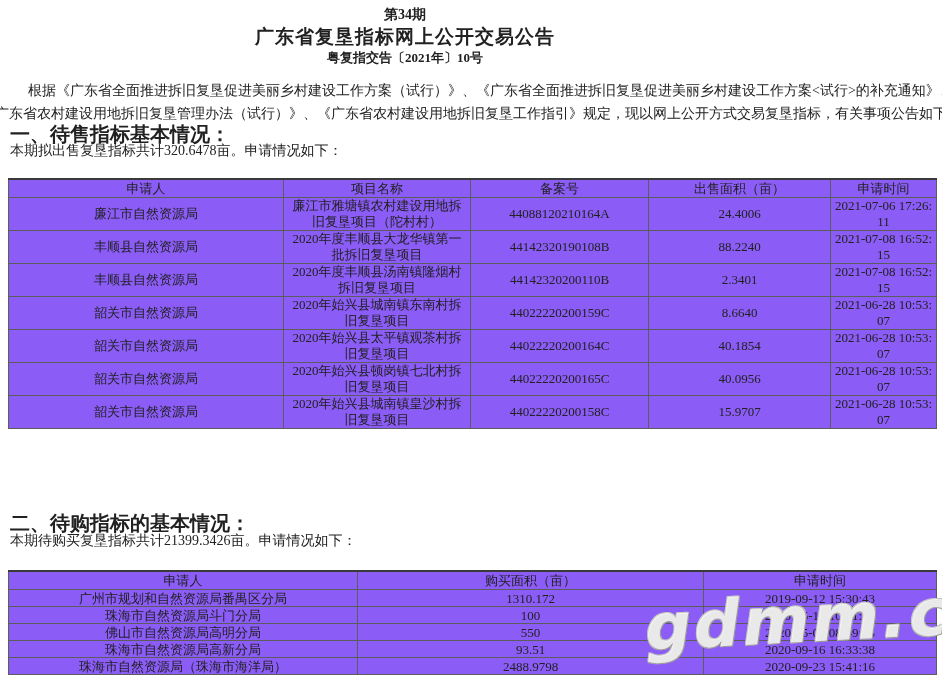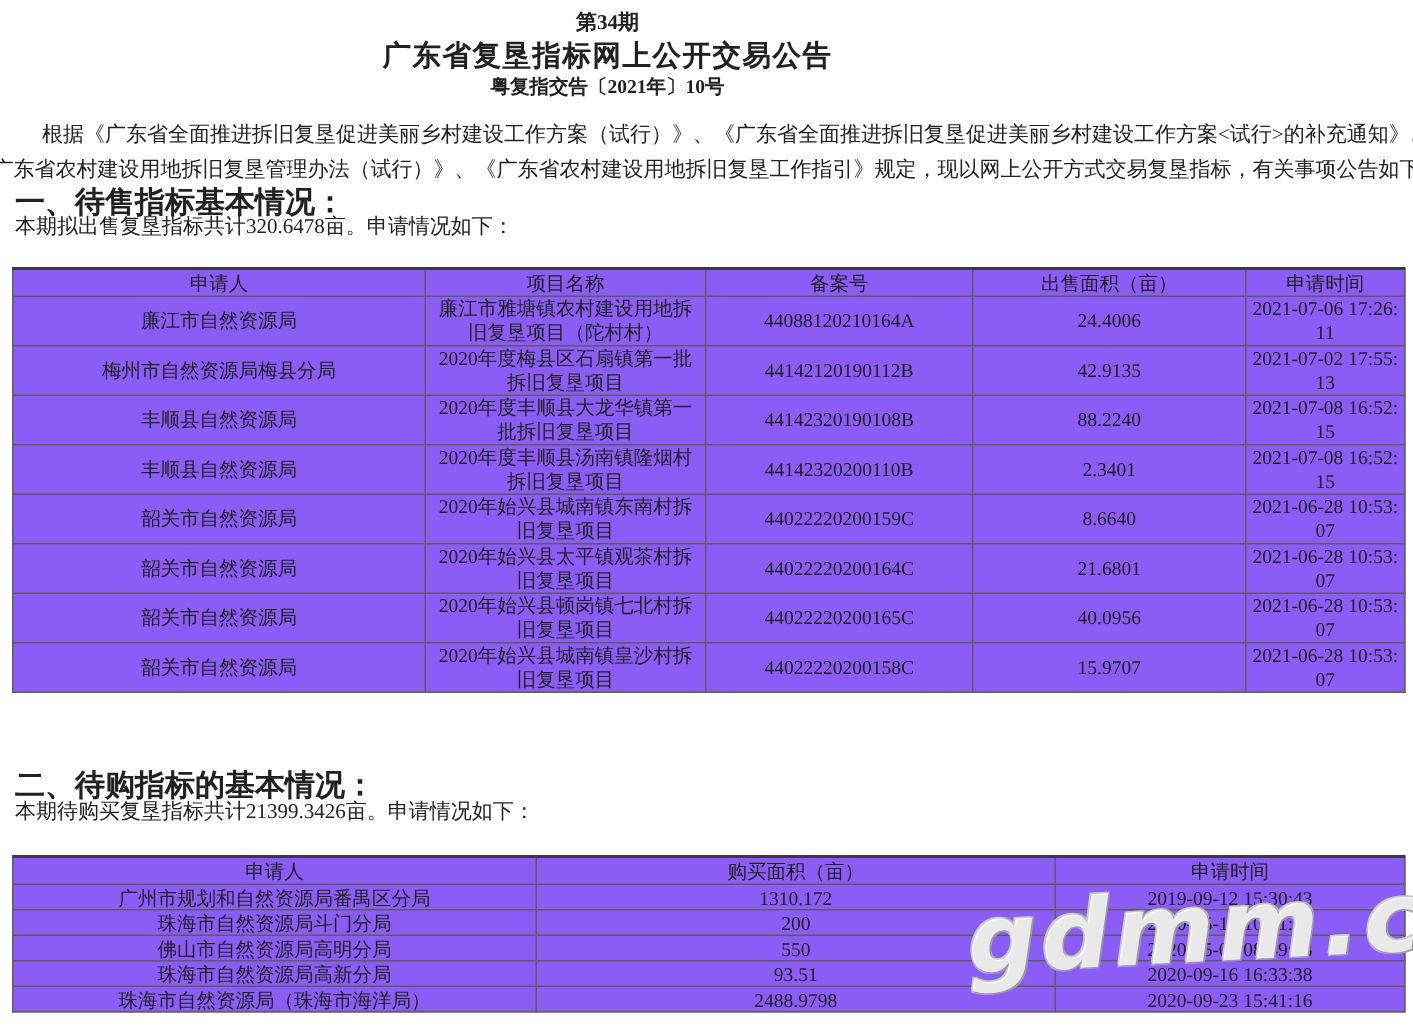--- a/index.html
+++ b/index.html
@@ -77,27 +77,20 @@
   </thead>
   <tbody>
       <tr>
         <td>廉江市自然资源局</td>
         <td>廉江市雅塘镇农村建设用地拆旧复垦项目（陀村村）</td>
         <td>44088120210164A</td>
         <td>24.4006</td>
         <td>2021-07-06 17:26:11</td>
       </tr>
       <tr>
-        <td>梅州市自然资源局梅县分局</td>
-        <td>2020年度梅县区石扇镇第一批拆旧复垦项目</td>
-        <td>44142120190112B</td>
-        <td>42.9135</td>
-        <td>2021-07-02 17:55:13</td>
-      </tr>
-      <tr>
         <td>丰顺县自然资源局</td>
         <td>2020年度丰顺县大龙华镇第一批拆旧复垦项目</td>
         <td>44142320190108B</td>
         <td>88.2240</td>
         <td>2021-07-08 16:52:15</td>
       </tr>
       <tr>
         <td>丰顺县自然资源局</td>
         <td>2020年度丰顺县汤南镇隆烟村拆旧复垦项目</td>
         <td>44142320200110B</td>
@@ -108,21 +101,21 @@
         <td>韶关市自然资源局</td>
         <td>2020年始兴县城南镇东南村拆旧复垦项目</td>
         <td>44022220200159C</td>
         <td>8.6640</td>
         <td>2021-06-28 10:53:07</td>
       </tr>
       <tr>
         <td>韶关市自然资源局</td>
         <td>2020年始兴县太平镇观茶村拆旧复垦项目</td>
         <td>44022220200164C</td>
-        <td>21.6801</td>
+        <td>40.1854</td>
         <td>2021-06-28 10:53:07</td>
       </tr>
       <tr>
         <td>韶关市自然资源局</td>
         <td>2020年始兴县顿岗镇七北村拆旧复垦项目</td>
         <td>44022220200165C</td>
         <td>40.0956</td>
         <td>2021-06-28 10:53:07</td>
       </tr>
       <tr>
@@ -152,21 +145,21 @@
     </tr>
   </thead>
   <tbody>
       <tr>
         <td>广州市规划和自然资源局番禺区分局</td>
         <td>1310.172</td>
         <td>2019-09-12 15:30:43</td>
       </tr>
       <tr>
         <td>珠海市自然资源局斗门分局</td>
-        <td>200</td>
+        <td>100</td>
         <td>2020-05-14 10:41:25</td>
       </tr>
       <tr>
         <td>佛山市自然资源局高明分局</td>
         <td>550</td>
         <td>2020-05-06 08:49:43</td>
       </tr>
       <tr>
         <td>珠海市自然资源局高新分局</td>
         <td>93.51</td>

